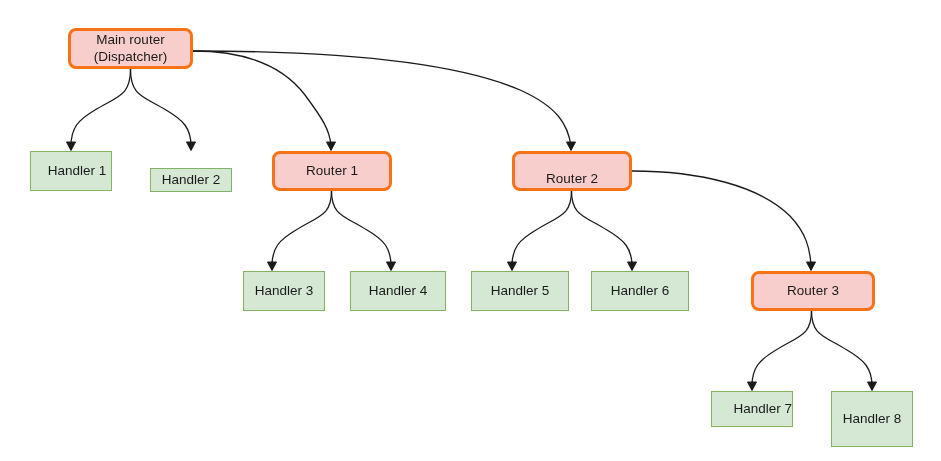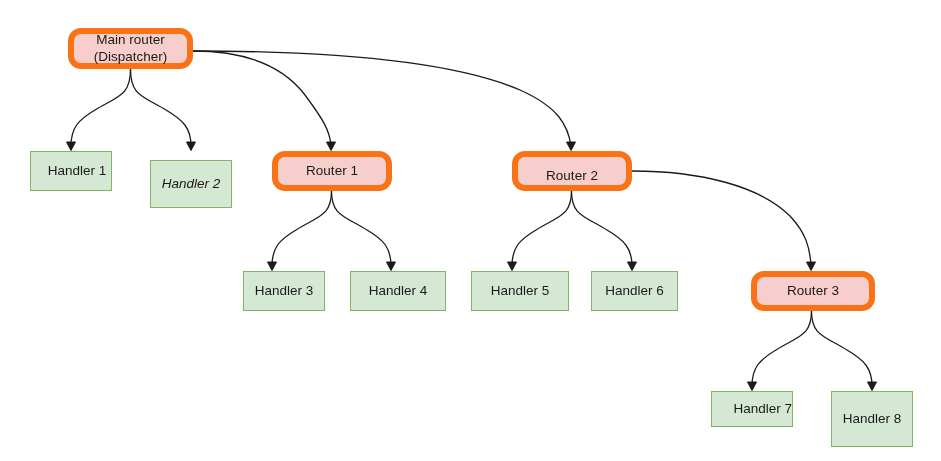--- a/index.html
+++ b/index.html
@@ -32,22 +32,22 @@
     align-items: center;
     justify-content: center;
     text-align: center;
     font-size: 13.5px;
     line-height: 1.25;
     color: #1a1a1a;
     white-space: pre-line;
   }
   .node.router {
     background: #f8cecc;
-    border: 6px solid #f97316;
-    border-radius: 13px;
+    border: 3px solid #f97316;
+    border-radius: 8px;
   }
   .node.handler {
     background: #d5e8d4;
     border: 1px solid #82b366;
     border-radius: 0;
   }
   .edge-path {
     fill: none;
     stroke: #1a1a1a;
     stroke-width: 1.3;
@@ -85,25 +85,25 @@
       <path d="M 627.5 262 L 636.5 262 L 632 270.5 Z" class="edge-head"></path>
       <path d="M 806.5 262 L 815.5 262 L 811 270.5 Z" class="edge-head"></path>
       <path d="M 747.5 382 L 756.5 382 L 752 390.5 Z" class="edge-head"></path>
       <path d="M 867.5 382 L 876.5 382 L 872 390.5 Z" class="edge-head"></path>
     </svg>
 
   <div id="node-layer">
       <div class="node router" style="left: 68px; top: 28px; width: 125px; height: 41px;"><span>Main router
 (Dispatcher)</span></div>
       <div class="node handler" style="left: 30px; top: 151px; width: 82px; height: 40px; padding-left: 12px;"><span>Handler 1</span></div>
-      <div class="node handler" style="left: 150px; top: 160px; width: 82px; height: 48px; font-style: italic;"><span>Handler 2</span></div>
+      <div class="node handler" style="left: 150px; top: 168px; width: 82px; height: 24px;"><span>Handler 2</span></div>
       <div class="node router" style="left: 272px; top: 151px; width: 120px; height: 40px;"><span>Router 1</span></div>
       <div class="node router" style="left: 512px; top: 151px; width: 120px; height: 40px; align-items: flex-end;"><span>Router 2</span></div>
       <div class="node handler" style="left: 231px; top: 271px; width: 82px; height: 40px; margin-left: 12px;"><span>Handler 3</span></div>
       <div class="node handler" style="left: 350px; top: 271px; width: 96px; height: 40px;"><span>Handler 4</span></div>
       <div class="node handler" style="left: 471px; top: 271px; width: 98px; height: 40px;"><span>Handler 5</span></div>
-      <div class="node handler" style="left: 591px; top: 271px; width: 87px; height: 40px; align-items: center;"><span>Handler 6</span></div>
+      <div class="node handler" style="left: 591px; top: 271px; width: 98px; height: 40px; align-items: center;"><span>Handler 6</span></div>
       <div class="node router" style="left: 751px; top: 271px; width: 124px; height: 40px;"><span>Router 3</span></div>
       <div class="node handler" style="left: 711px; top: 391px; width: 82px; height: 36px; justify-content: flex-end;"><span>Handler 7</span></div>
       <div class="node handler" style="left: 831px; top: 391px; width: 82px; height: 56px;"><span>Handler 8</span></div>
     </div>
 
 </div>
 
 </body></html>

